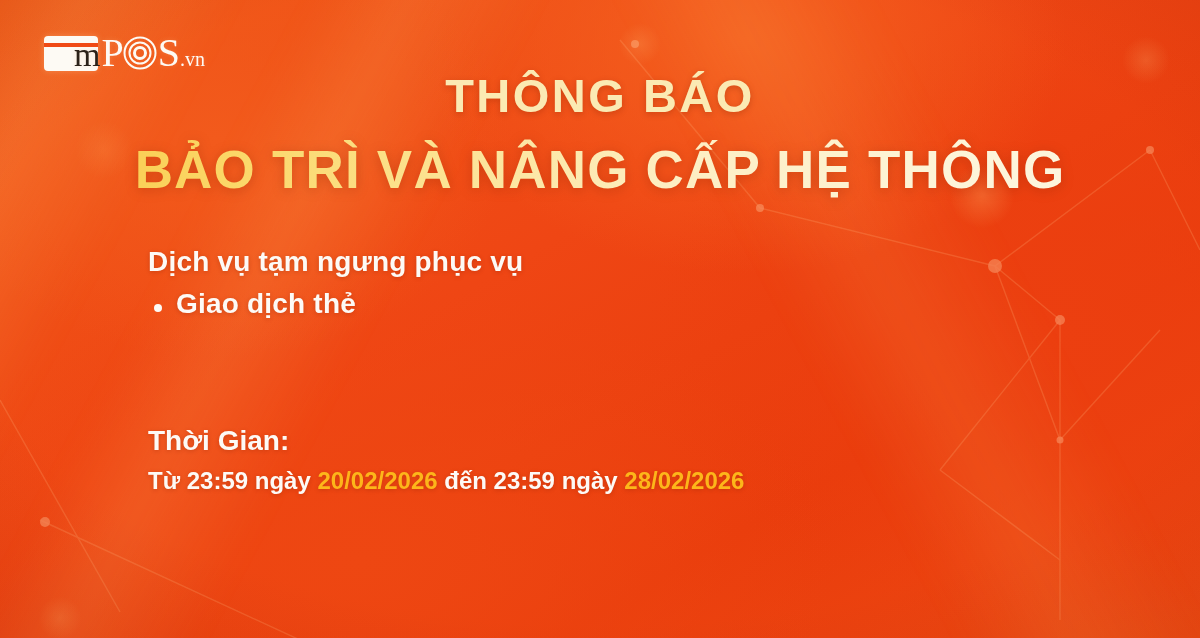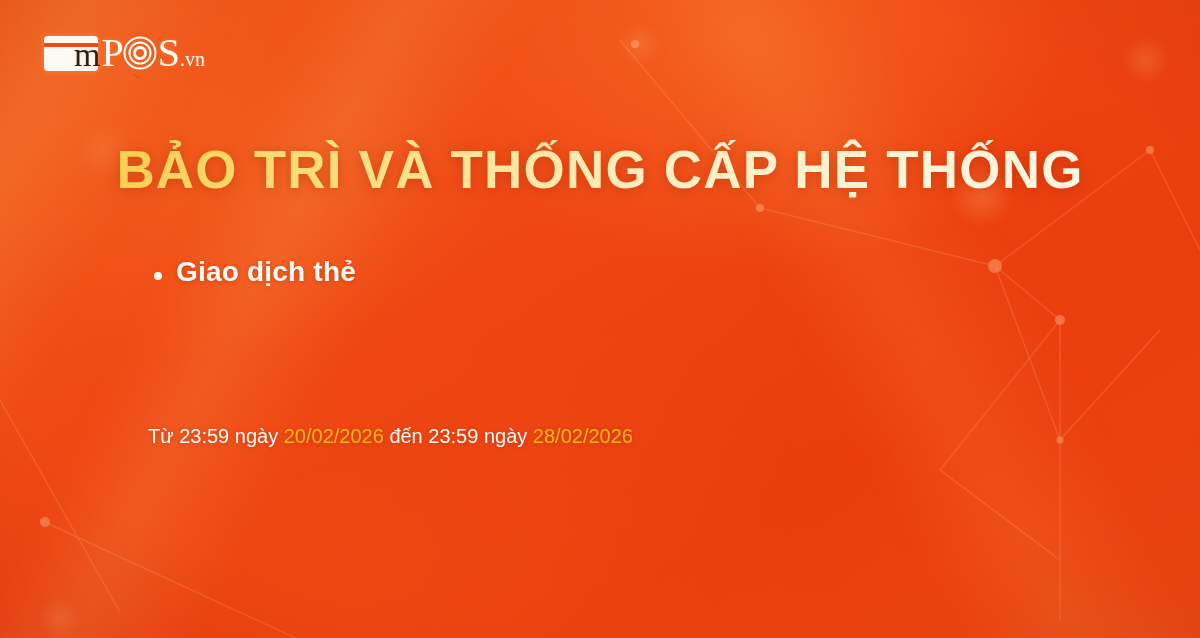--- a/index.html
+++ b/index.html
@@ -191,22 +191,23 @@
     left: 148px;
     top: 425px;
     color: #fdfaf6;
   }
   .time-label {
     font-size: 28px;
     font-weight: 700;
     text-shadow: 0 1px 4px rgba(120,28,0,0.28);
   }
   .time-range {
-    font-size: 20px;
-    font-weight: 400;
+    margin-top: 10px;
+    font-size: 24px;
+    font-weight: 700;
     white-space: nowrap;
     text-shadow: 0 1px 4px rgba(120,28,0,0.28);
   }
   .date-hl { color: #fdb61a; }
 </style>
 </head>
 <body>
 
 <div id="banner">
 
@@ -250,29 +251,32 @@
       <span class="logo-ring">
           <i></i>
           <i></i>
           <i></i>
         </span>
       <span class="logo-s">S</span>
       <span class="logo-vn">.vn</span>
     </span>
   </div>
 
-  <div class="title-2">BẢO TRÌ VÀ THỐNG CẤP HỆ THỐNG</div>
+  <div class="title-1">THÔNG BÁO</div>
+  <div class="title-2">BẢO TRÌ VÀ NÂNG CẤP HỆ THÔNG</div>
 
   <div class="body-block">
+    <div class="lead">Dịch vụ tạm ngưng phục vụ</div>
     <ul class="bullets">
       <li>Giao dịch thẻ</li>
     </ul>
   </div>
 
   <div class="time-block">
+    <div class="time-label">Thời Gian:</div>
     <div class="time-range">
       <span>Từ 23:59 ngày</span>
       <span class="date-hl">20/02/2026</span>
       <span>đến 23:59 ngày</span>
       <span class="date-hl">28/02/2026</span>
     </div>
   </div>
 
 </div>
 

